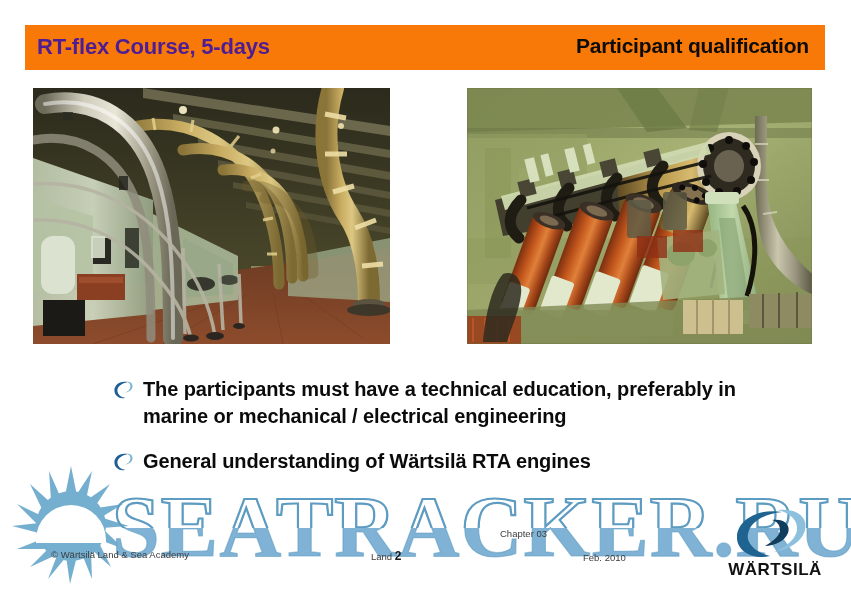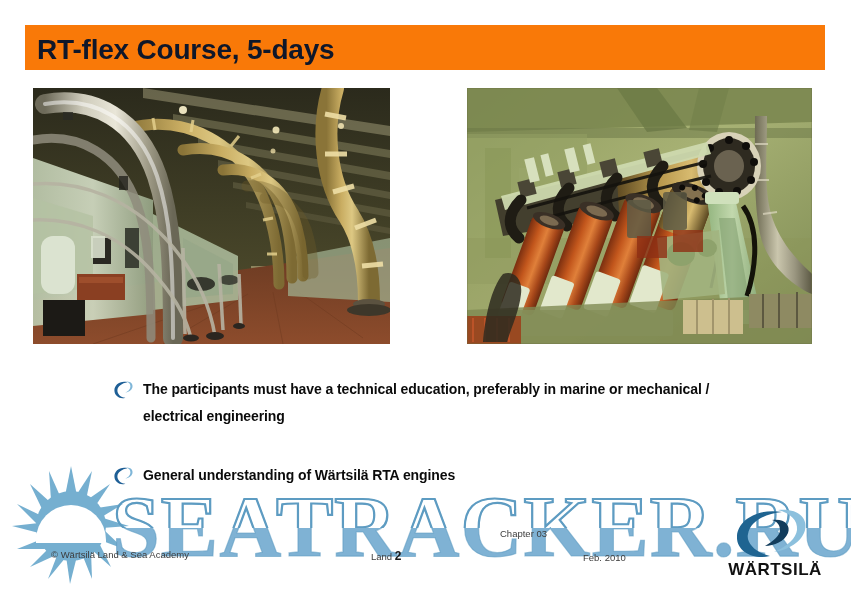--- a/index.html
+++ b/index.html
@@ -31,23 +31,23 @@
     top: 25px;
     width: 800px;
     height: 45px;
     background: #f97908;
     box-sizing: border-box;
   }
   #header-title-left {
     position: absolute;
     left: 12px;
     top: 9px;
-    font-size: 28px;
+    font-size: 22px;
     font-weight: bold;
-    color: #0f172a;
+    color: #4c1d95;
     letter-spacing: -0.2px;
     white-space: nowrap;
   }
   #header-title-right {
     position: absolute;
     right: 16px;
     top: 9px;
     font-size: 21px;
     font-weight: bold;
     color: #0c0c0c;
@@ -90,21 +90,21 @@
   }
   .bullet-mark {
     flex: 0 0 auto;
     width: 22px;
     height: 26px;
     margin-right: 9px;
     position: relative;
     top: 3px;
   }
   .bullet-text {
-    font-size: 14px;
+    font-size: 20px;
     font-weight: bold;
     line-height: 27px;
     color: #0b0b0b;
     letter-spacing: -0.1px;
   }
 
   
   #sun-logo {
     position: absolute;
     left: 12px;
@@ -167,20 +167,21 @@
     color: #111111;
   }
 </style>
 </head>
 <body>
 
 <div id="slide">
 
   <div id="header-bar">
     <div id="header-title-left">RT-flex Course, 5-days</div>
+    <div id="header-title-right">Participant qualification</div>
   </div>
 
   <div class="photo" id="photo-left">
     <svg class="photo-svg" viewBox="0 0 357 256" preserveAspectRatio="none">
       <defs>
         <linearGradient id="hallRoof" x1="0" y1="0" x2="0" y2="1">
           <stop offset="0%" stop-color="#2b2a1c"></stop>
           <stop offset="100%" stop-color="#55522f"></stop>
         </linearGradient>
         <linearGradient id="pipeMetal" x1="0" y1="0" x2="1" y2="0">
@@ -495,21 +496,21 @@
     <div class="bullet-row">
       <span class="bullet-mark">
         <svg viewBox="0 0 22 24" width="22" height="24">
           <path d="M15.5 3.2 C 8.5 1.2, 2.2 5.6, 2.4 11.6 C 2.6 17.2, 8.4 20.8, 13.4 18.8 C 8.4 18.2, 5.2 14.8, 5.4 11.2 C 5.6 7.2, 9.8 4.2, 15.5 3.2 Z" fill="#1e5f96"></path>
           <path d="M13.8 2.6 C 18.6 2.0, 21.4 5.2, 20.4 8.6 C 19.6 11.4, 16.6 13.4, 13.2 13.8 C 16.2 12.4, 18.2 10.2, 18.4 7.8 C 18.6 5.0, 16.8 3.2, 13.8 2.6 Z" fill="#7fb6d8"></path>
         </svg>
       </span>
       <span class="bullet-text">The participants must have a technical education, preferably in marine or mechanical / electrical engineering</span>
     </div>
 
-    <div class="bullet-row" style="margin-top:32px;">
+    <div class="bullet-row" style="margin-top:18px;">
       <span class="bullet-mark">
         <svg viewBox="0 0 22 24" width="22" height="24">
           <path d="M15.5 3.2 C 8.5 1.2, 2.2 5.6, 2.4 11.6 C 2.6 17.2, 8.4 20.8, 13.4 18.8 C 8.4 18.2, 5.2 14.8, 5.4 11.2 C 5.6 7.2, 9.8 4.2, 15.5 3.2 Z" fill="#1e5f96"></path>
           <path d="M13.8 2.6 C 18.6 2.0, 21.4 5.2, 20.4 8.6 C 19.6 11.4, 16.6 13.4, 13.2 13.8 C 16.2 12.4, 18.2 10.2, 18.4 7.8 C 18.6 5.0, 16.8 3.2, 13.8 2.6 Z" fill="#7fb6d8"></path>
         </svg>
       </span>
       <span class="bullet-text">General understanding of Wärtsilä RTA engines</span>
     </div>
 
   </div>

